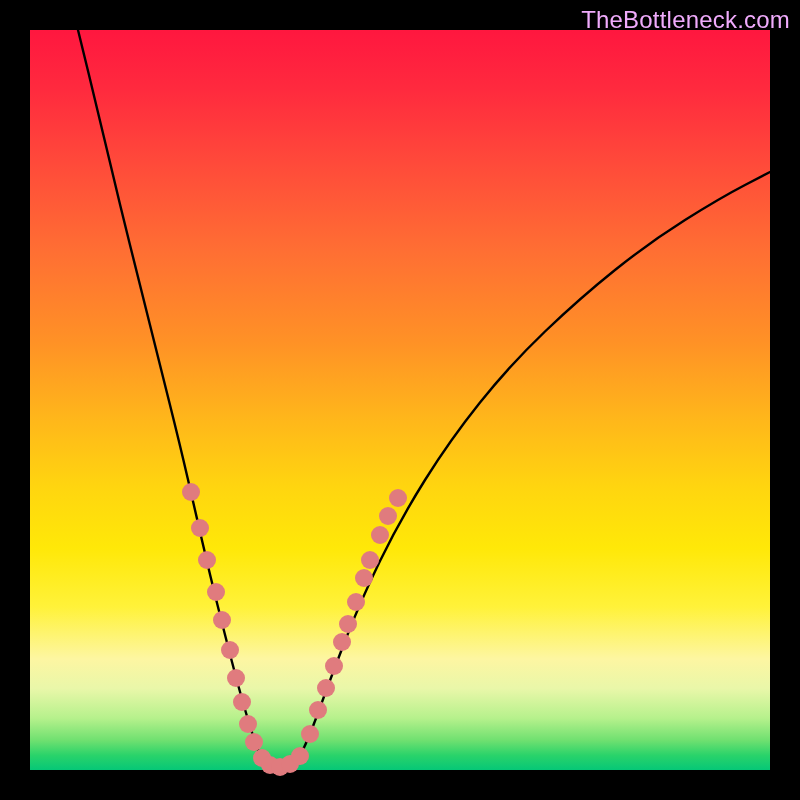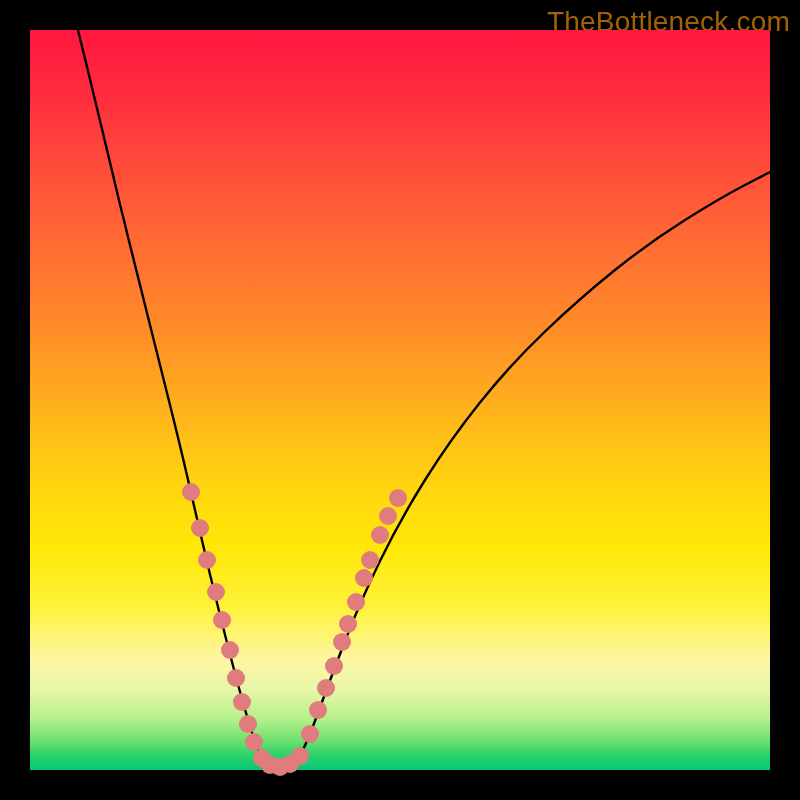--- a/index.html
+++ b/index.html
@@ -42,22 +42,22 @@
       #b6f18c 93%,
       #6fe070 96%,
       #2ad36a 98%,
       #06c777 100%
     );
   }
   .watermark {
     position: absolute;
     top: 6px;
     right: 10px;
-    color: #a16207;
-    font-size: 28px;
+    color: #f0abfc;
+    font-size: 24px;
     font-weight: 500;
     letter-spacing: 0.2px;
     user-select: none;
   }
   svg.curve {
     position: absolute;
     left: 0;
     top: 0;
     width: 740px;
     height: 740px;

